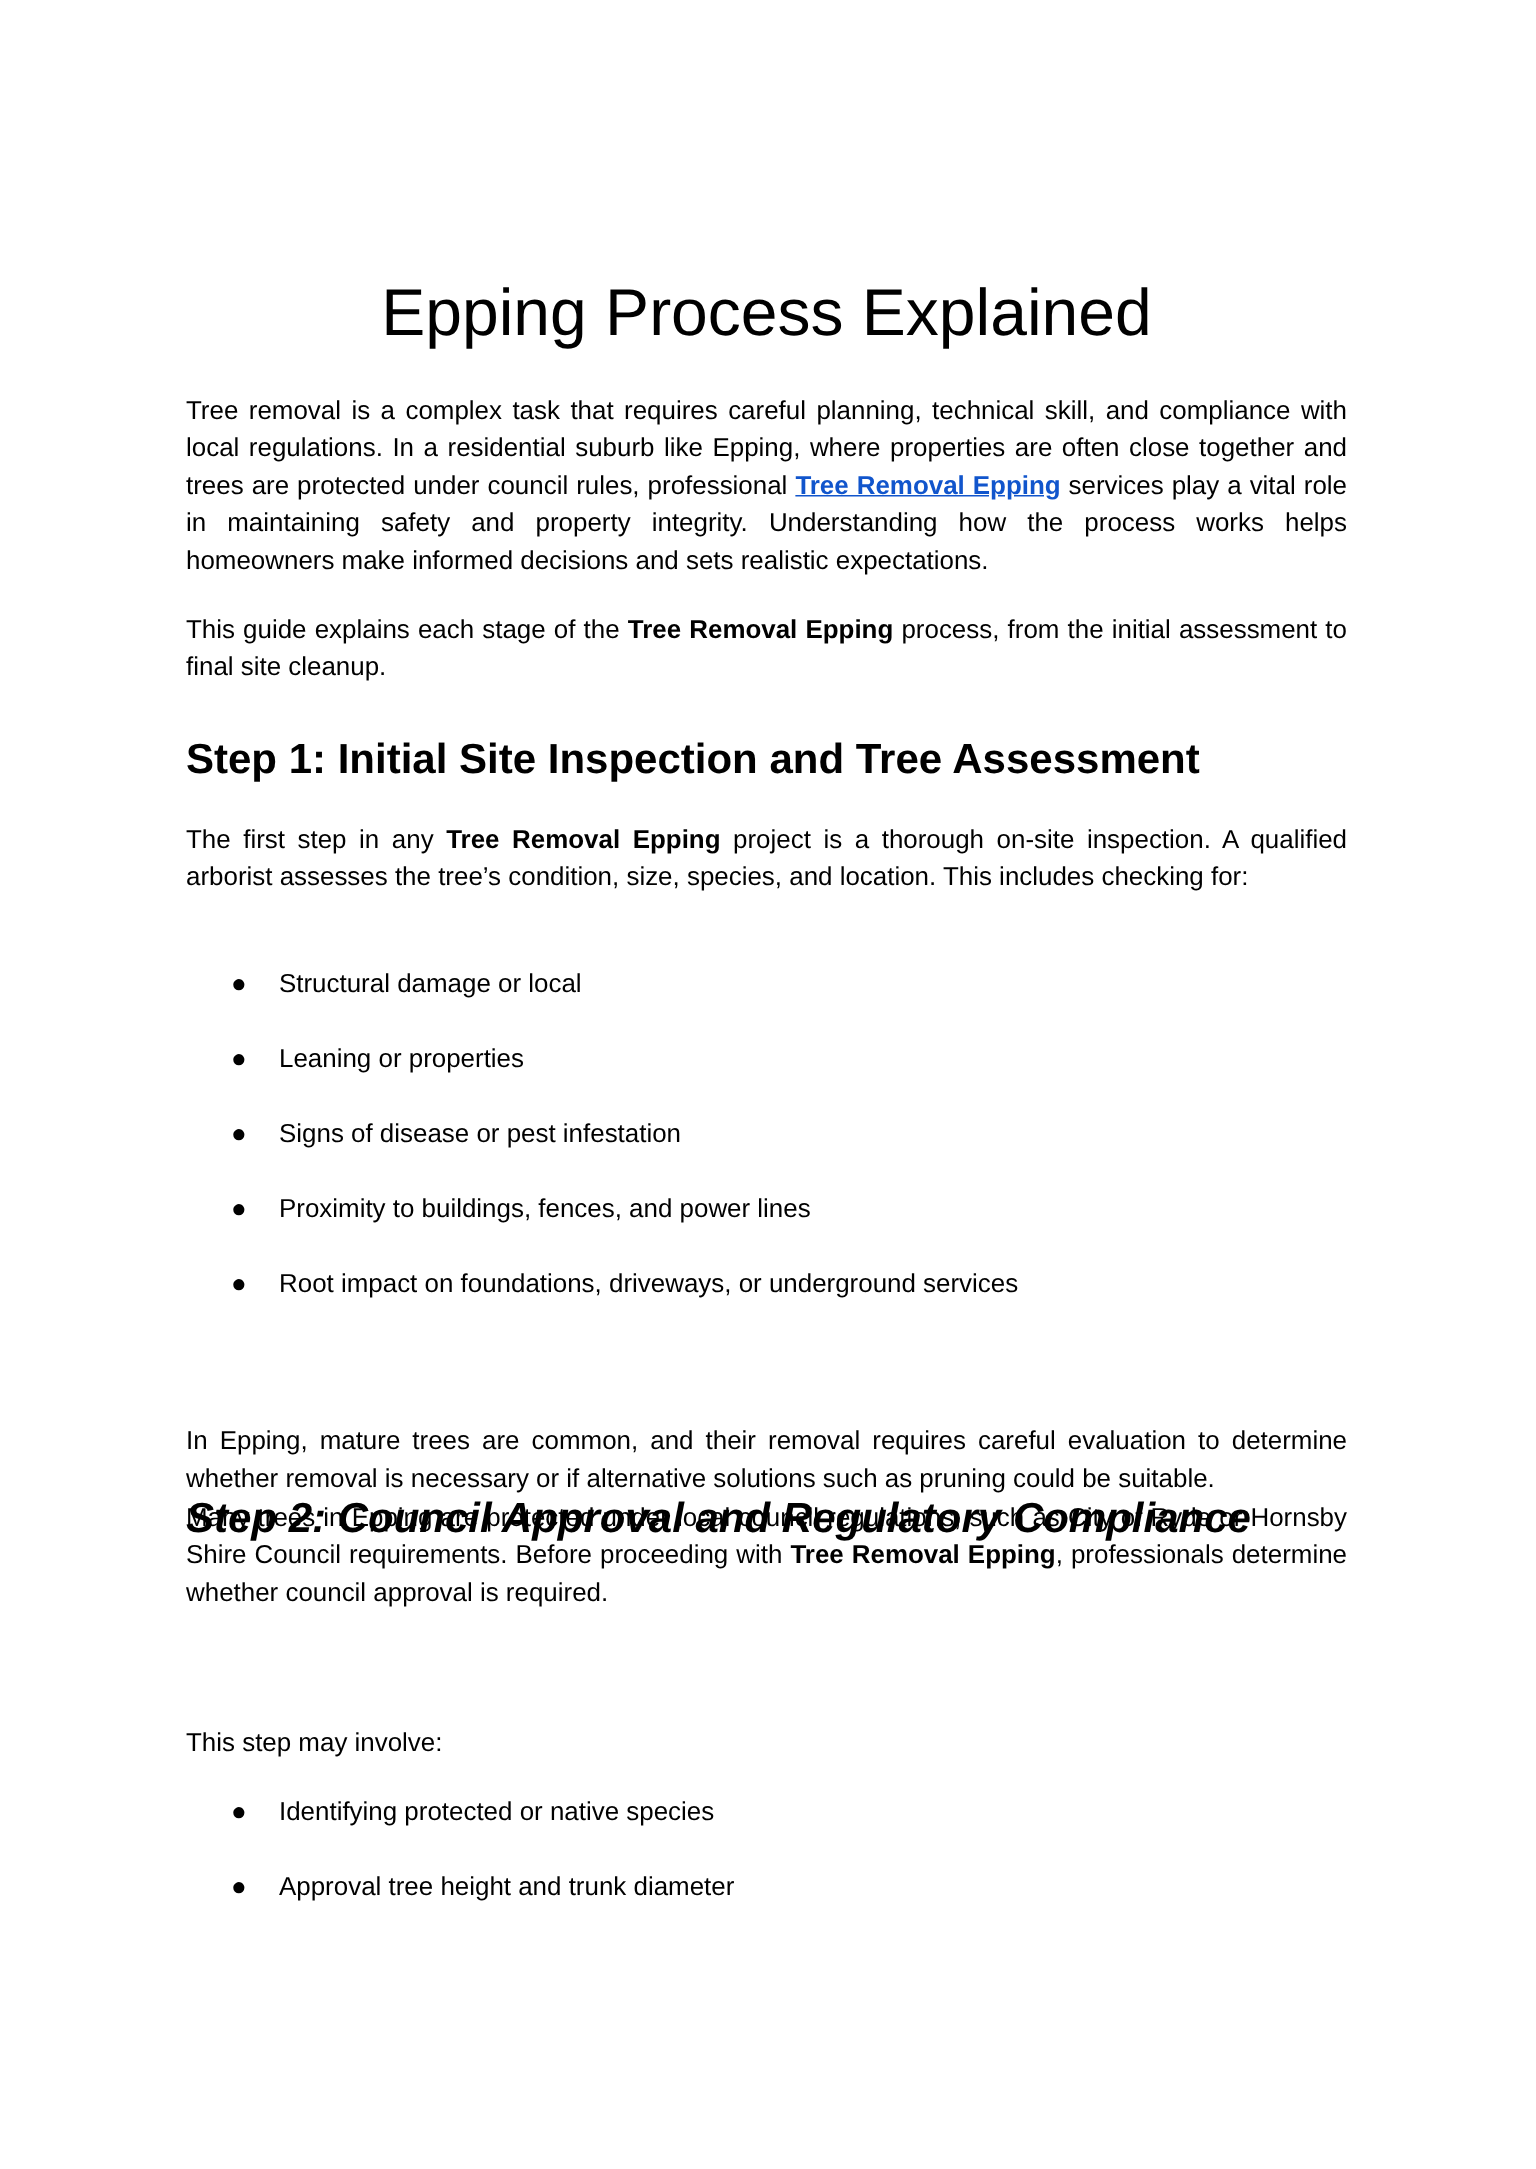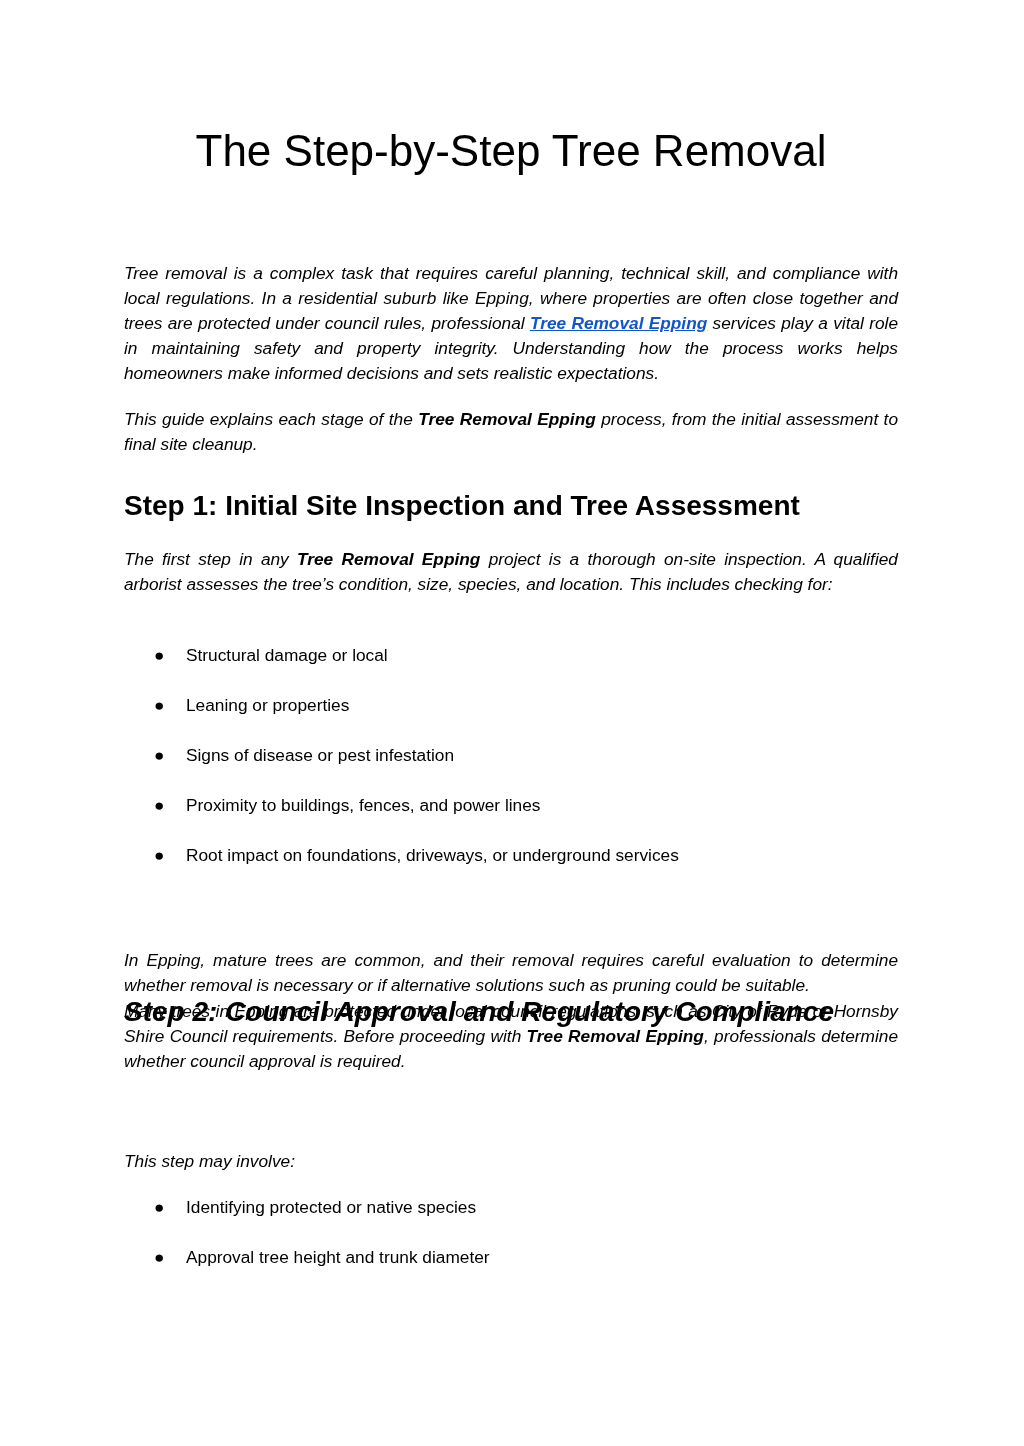--- a/index.html
+++ b/index.html
@@ -1,34 +1,35 @@
 <!DOCTYPE html>
 <html><head>
 <meta charset="utf-8">
 <style>
   html, body { margin: 0; padding: 0; background: #ffffff; }
   body { width: 1024px; height: 1446px; position: relative; overflow: hidden; font-family: "Liberation Sans", sans-serif; color: #000; }
   .page { position: absolute; left: 124px; top: 0; width: 774px; }
   .title { position: absolute; top: 122px; left: 0; width: 774px; text-align: center; font-size: 44px; line-height: 58px; font-weight: normal; margin: 0; }
-  p { margin: 0; font-size: 17.3px; line-height: 25px; text-align: justify; font-style: italic; }
+  p { margin: 0; font-size: 17.3px; line-height: 25px; text-align: justify; }
   .p { position: absolute; left: 0; width: 774px; }
   .p.last-left { text-align-last: left; }
   b { font-weight: bold; }
   a.link { color: #1155cc; font-weight: bold; text-decoration: underline; }
   h2 { position: absolute; left: 0; margin: 0; font-size: 28px; font-weight: bold; line-height: 34px; text-align: center; }
   .bullet { position: absolute; left: 30px; font-size: 17.3px; line-height: 25px; }
   .bullet .dot { position: absolute; left: 0; top: 0; width: 14px; }
   .bullet .txt { position: absolute; left: 32px; white-space: nowrap; }
 </style>
 </head>
 <body>
 
 <div class="page">
   <h1 class="title">
-    <span>The Step-by-Step Tree Removal</span><br>
+    <br>
+    <span>Epping Process Explained</span>
   </h1>
 
   <div class="p last-left" style="top:261px;">
     <p><span>Tree removal is a complex task that requires careful planning, technical skill, and compliance with local regulations. In a residential suburb like Epping, where properties are often close together and trees are protected under council rules, professional </span><a class="link" href="#">Tree Removal Epping</a><span> services play a vital role in maintaining safety and property integrity. Understanding how the process works helps homeowners make informed decisions and sets realistic expectations.</span></p>
   </div>
 
   <div class="p last-left" style="top:407px;">
     <p><span>This guide explains each stage of the </span><b>Tree Removal Epping</b><span> process, from the initial assessment to final site cleanup.</span></p>
   </div>
 

